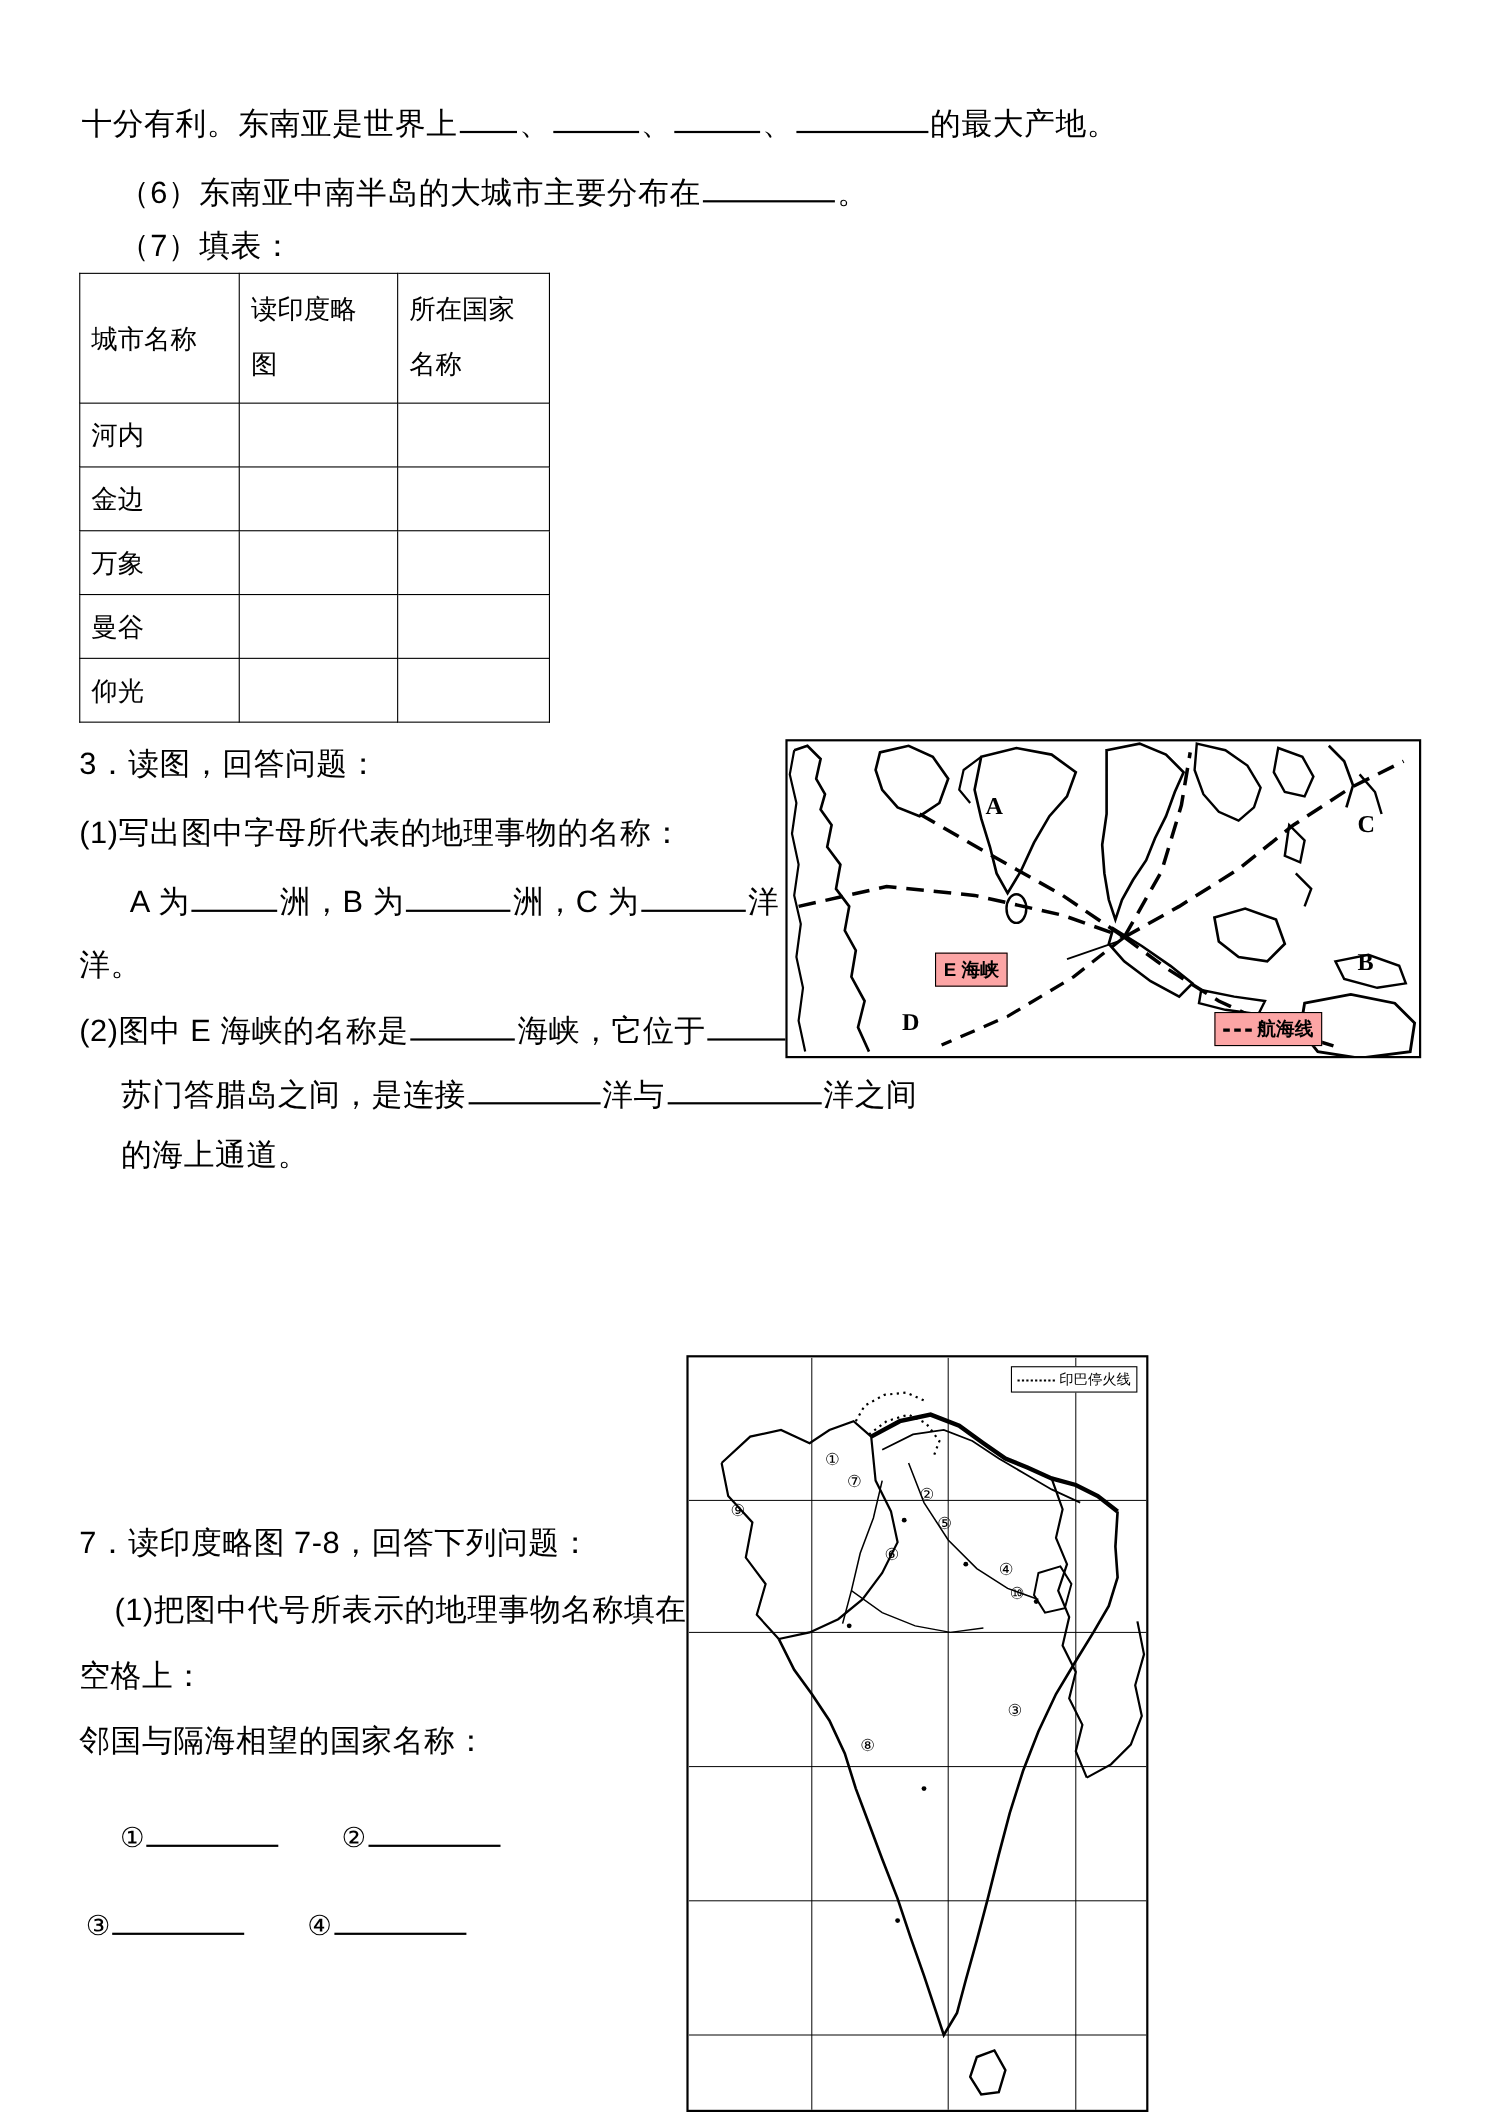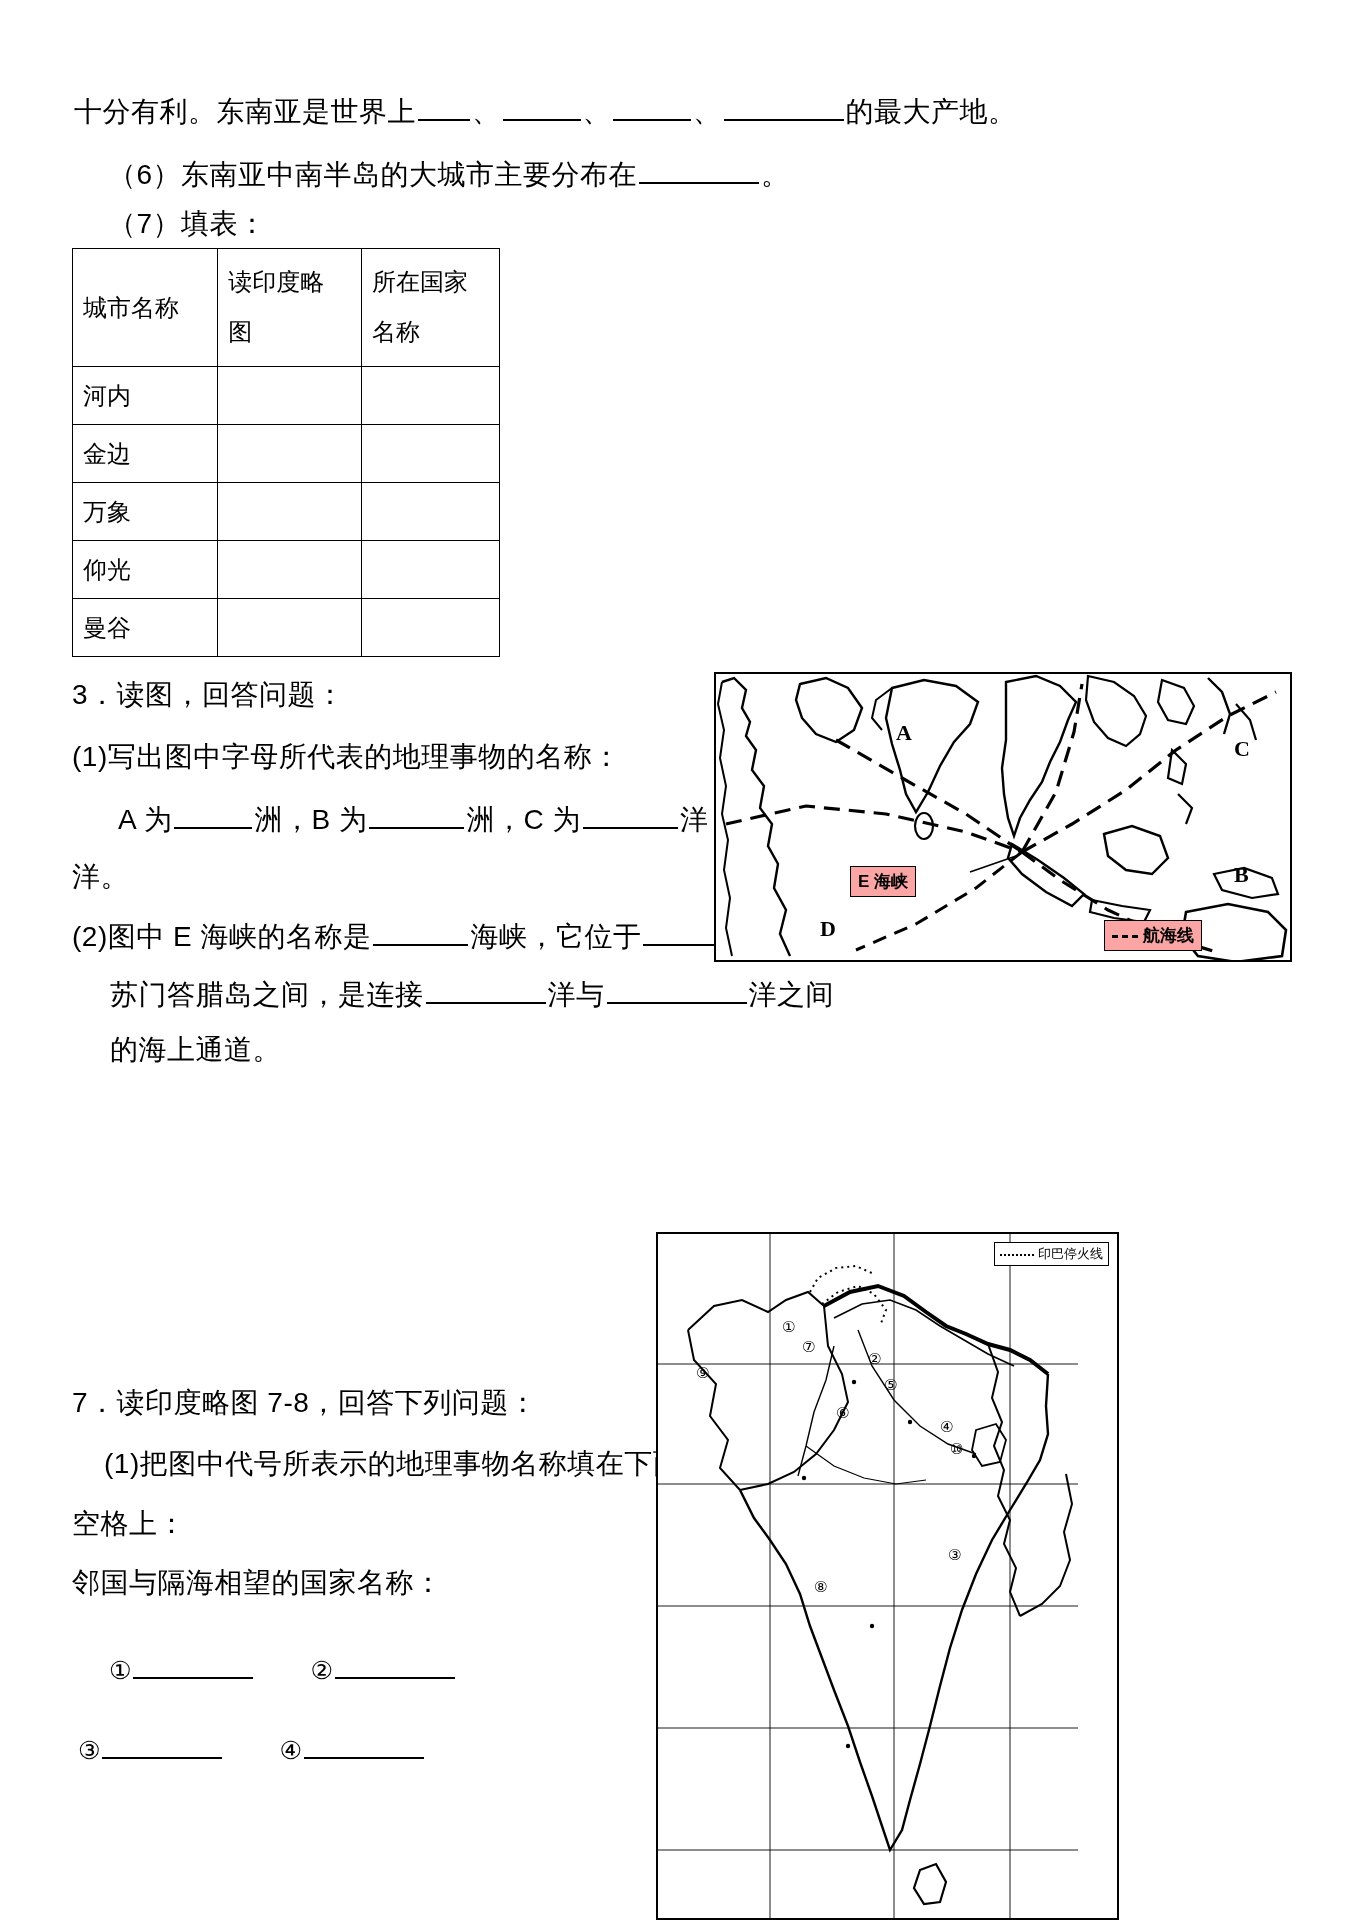--- a/index.html
+++ b/index.html
@@ -98,23 +98,23 @@
     display: inline-block;
     width: 26px;
     border-top: 3px dashed #000;
     vertical-align: middle;
     margin-right: 5px;
   }
 
   
   .map2 {
     position: absolute;
-    left: 656px;
+    left: 624px;
     top: 1232px;
-    width: 463px;
+    width: 420px;
     height: 688px;
     border: 2px solid #000;
     background: #fff;
     overflow: hidden;
   }
   .legend2 {
     position: absolute;
     right: 8px;
     top: 8px;
     border: 1px solid #000;
@@ -175,26 +175,26 @@
         <td class="col1">金边</td>
         <td class="col2"></td>
         <td class="col3"></td>
       </tr>
       <tr>
         <td class="col1">万象</td>
         <td class="col2"></td>
         <td class="col3"></td>
       </tr>
       <tr>
+        <td class="col1">曼谷</td>
+        <td class="col2"></td>
+        <td class="col3"></td>
+      </tr>
+      <tr>
         <td class="col1">仰光</td>
-        <td class="col2"></td>
-        <td class="col3"></td>
-      </tr>
-      <tr>
-        <td class="col1">曼谷</td>
         <td class="col2"></td>
         <td class="col3"></td>
       </tr>
     </tbody>
       </table>
   </div>
 
   <div class="line" style="left:72px; top:678px;">3．读图，回答问题：</div>
 
   <div class="line" style="left:72px; top:740px;">(1)写出图中字母所代表的地理事物的名称：</div>

